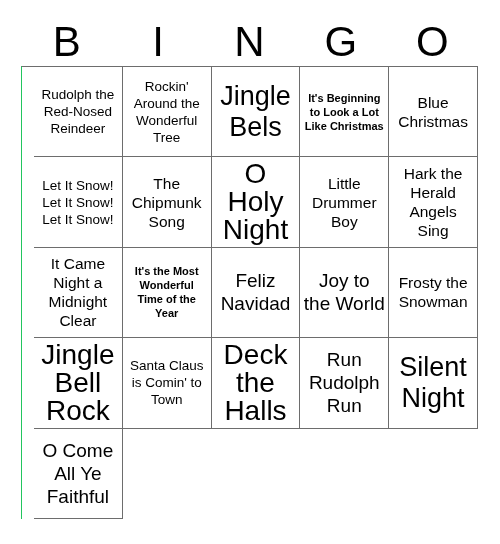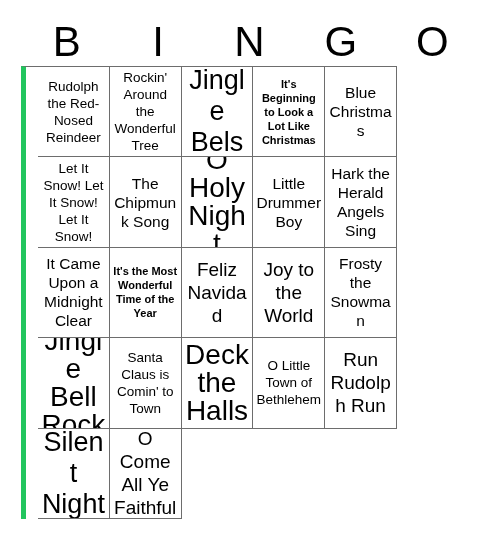--- a/index.html
+++ b/index.html
@@ -41,28 +41,28 @@
     letter-spacing: 0px;
     color: #000000;
     font-family: "Liberation Sans", sans-serif;
   }
 
   
   #bingo-grid {
     position: absolute;
     left: 21px;
     top: 66px;
-    width: 376px;
+    width: 457px;
     height: 453px;
     box-sizing: border-box;
     display: grid;
     grid-template-columns: repeat(5, 1fr);
     grid-template-rows: repeat(5, 1fr);
     border-top: 1px solid #6d6d6d;
-    border-left: 5px solid #22c55e;
+    border-left: 1px solid #22c55e;
     background: #ffffff;
     padding-left: 12px;
   }
 
   .bingo-cell {
     box-sizing: border-box;
     border-right: 1px solid #6d6d6d;
     border-bottom: 1px solid #6d6d6d;
     display: flex;
     align-items: center;
@@ -129,21 +129,21 @@
       <div class="bingo-cell">
         <span class="cell-text fs-xl">O Holy Night</span>
       </div>
       <div class="bingo-cell">
         <span class="cell-text fs-md">Little Drummer Boy</span>
       </div>
       <div class="bingo-cell">
         <span class="cell-text fs-md">Hark the Herald Angels Sing</span>
       </div>
       <div class="bingo-cell">
-        <span class="cell-text fs-md">It Came Upon a Midnight Clear</span>
+        <span class="cell-text fs-md">It Came Night a Midnight Clear</span>
       </div>
       <div class="bingo-cell">
         <span class="cell-text fs-xs">It's the Most Wonderful Time of the Year</span>
       </div>
       <div class="bingo-cell">
         <span class="cell-text fs-lg">Feliz Navidad</span>
       </div>
       <div class="bingo-cell">
         <span class="cell-text fs-lg">Joy to the World</span>
       </div>
@@ -153,23 +153,20 @@
       <div class="bingo-cell">
         <span class="cell-text fs-xl">Jingle Bell Rock</span>
       </div>
       <div class="bingo-cell">
         <span class="cell-text fs-sm">Santa Claus is Comin' to Town</span>
       </div>
       <div class="bingo-cell">
         <span class="cell-text fs-xl">Deck the Halls</span>
       </div>
       <div class="bingo-cell">
-        <span class="cell-text fs-sm">O Little Town of Bethlehem</span>
-      </div>
-      <div class="bingo-cell">
         <span class="cell-text fs-lg">Run Rudolph Run</span>
       </div>
       <div class="bingo-cell">
         <span class="cell-text fs-xxl">Silent Night</span>
       </div>
       <div class="bingo-cell">
         <span class="cell-text fs-lg">O Come All Ye Faithful</span>
       </div>
     </div>
 

